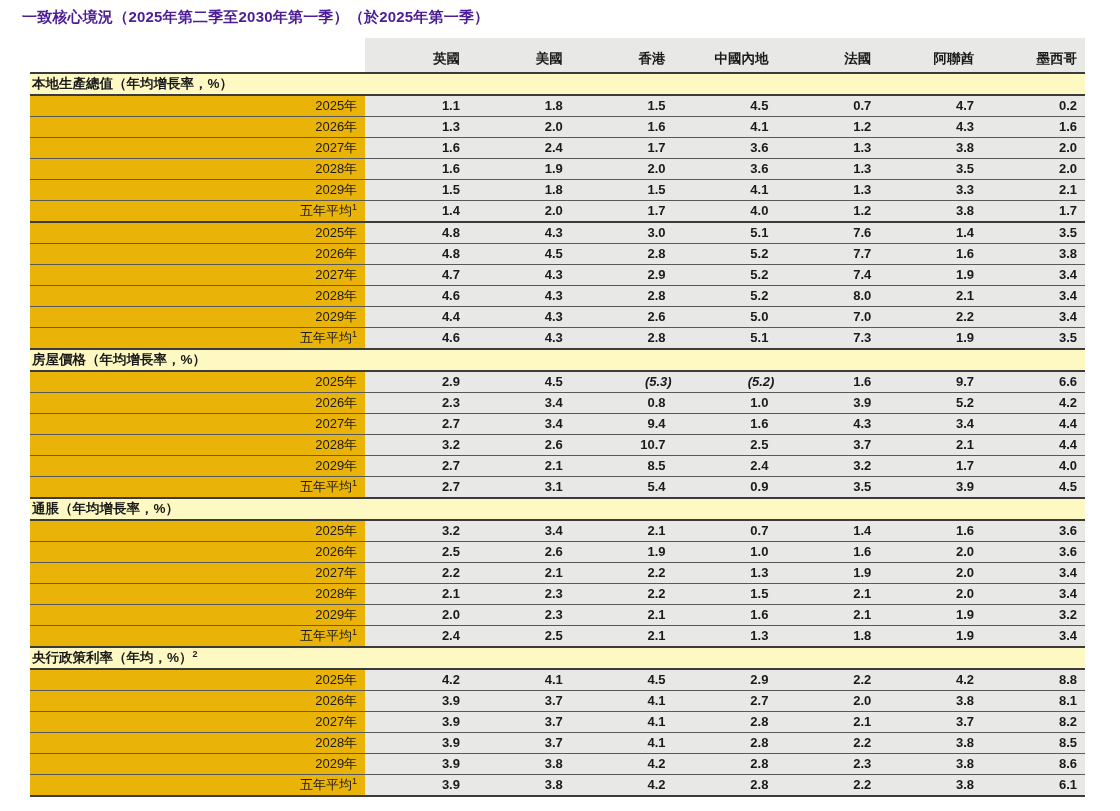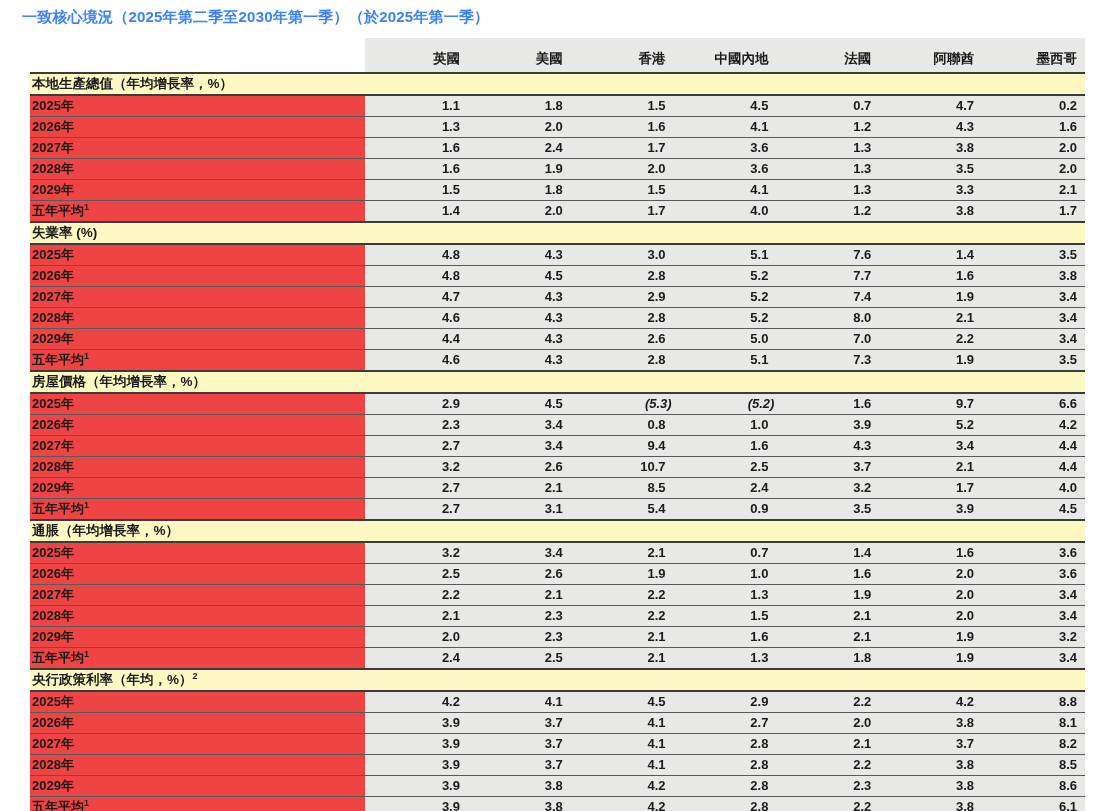--- a/index.html
+++ b/index.html
@@ -6,21 +6,21 @@
   body{
     width:1120px;height:811px;
     font-family:"Liberation Sans","DejaVu Sans",sans-serif;
     color:#1a1a1a;
     -webkit-font-smoothing:antialiased;
   }
   .title{
     margin:8px 0 11px 22px;
     font-size:15px;
     font-weight:bold;
-    color:#3b82f6;
+    color:#4c1d95;
     letter-spacing:.2px;
   }
   table{
     border-collapse:collapse;
     table-layout:fixed;
     width:1055px;
     margin-left:30px;
   }
   col.label-col{width:335px;}
   col.num-col{width:102.8px;}
@@ -48,22 +48,23 @@
   tr.section-row td{
     font-weight:bold;
     font-size:13.5px;
     padding-left:2px;
     background:#fef9c3;
   }
   tr.data-row{border-bottom:1px solid #58595b;}
   tr.data-row.last{border-bottom:2px solid #3b3b3c;}
   tr.data-row td.label{
     padding-left:2px;
-    background:#ef4444;
-    font-weight:bold;
+    background:#eab308;
+    font-weight:normal;
+    text-align:right;
   }
   tr.data-row td.val{
     background:#E8E8E7;
     text-align:right;
     font-weight:bold;
   }
   tr.data-row td.val.neg{
     padding-right:2px;
     font-style:italic;
   }
@@ -158,23 +159,20 @@
       <tr class="data-row last">
         <td class="label"><span>五年平均</span><sup>1</sup></td>
         <td class="val">1.4</td>
         <td class="val">2.0</td>
         <td class="val">1.7</td>
         <td class="val">4.0</td>
         <td class="val">1.2</td>
         <td class="val">3.8</td>
         <td class="val">1.7</td>
       </tr>
-      <tr class="section-row">
-        <td colspan="8"><span>失業率 (%)</span></td>
-      </tr>
       <tr class="data-row">
         <td class="label"><span>2025年</span></td>
         <td class="val">4.8</td>
         <td class="val">4.3</td>
         <td class="val">3.0</td>
         <td class="val">5.1</td>
         <td class="val">7.6</td>
         <td class="val">1.4</td>
         <td class="val">3.5</td>
       </tr>

